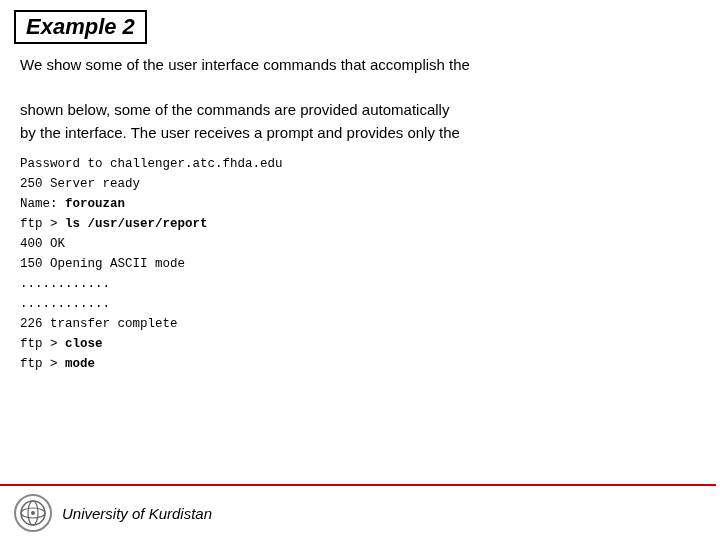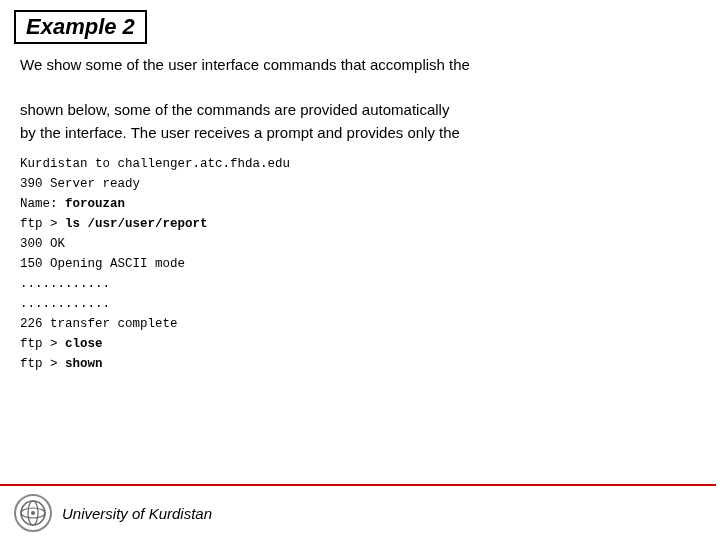--- a/index.html
+++ b/index.html
@@ -104,31 +104,31 @@
   </div>
 
   <div class="description-text">
     <span>We show some of the <span class="underline-red">user interface commands that accomplish the</span></span><br>
     <br>
     <span>shown below, some of the commands are provided automatically</span><br>
     <span>by the interface. The user receives a prompt and provides only the</span>
   </div>
 
   <div class="terminal-block">
-    <div>Kurdistan to challenger.atc.fhda.edu</div>
-    <div>390 Server ready</div>
+    <div>Password to challenger.atc.fhda.edu</div>
+    <div>250 Server ready</div>
     <div>Name: <span class="bold-text">forouzan</span></div>
     <div>ftp &gt; <span class="bold-text">ls /usr/user/report</span></div>
-    <div>300 OK</div>
+    <div>400 OK</div>
     <div>150 Opening ASCII mode</div>
     <div>............</div>
     <div>............</div>
     <div>226 transfer complete</div>
     <div>ftp &gt; <span class="bold-text">close</span></div>
-    <div>ftp &gt; <span class="bold-text">shown</span></div>
+    <div>ftp &gt; <span class="bold-text">mode</span></div>
   </div>
 
 </div>
 
 <div class="footer">
   <div class="logo-circle">
     <svg width="28" height="28" viewBox="0 0 28 28">
       <circle cx="14" cy="14" r="12" fill="none" stroke="#666" stroke-width="1.5"></circle>
       <ellipse cx="14" cy="14" rx="5" ry="12" fill="none" stroke="#666" stroke-width="1.2"></ellipse>
       <ellipse cx="14" cy="14" rx="12" ry="5" fill="none" stroke="#666" stroke-width="1.2"></ellipse>

